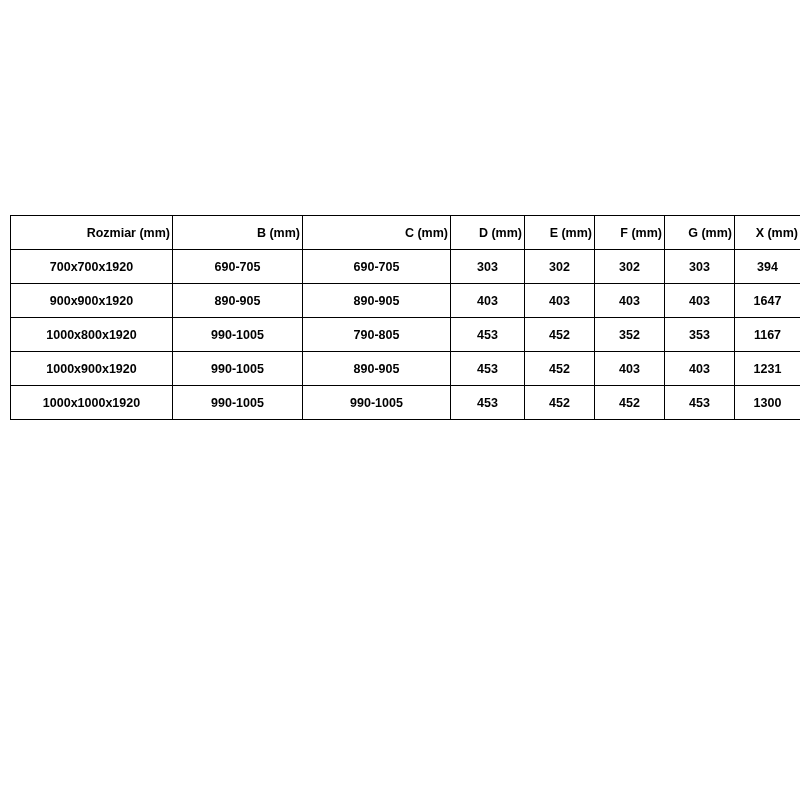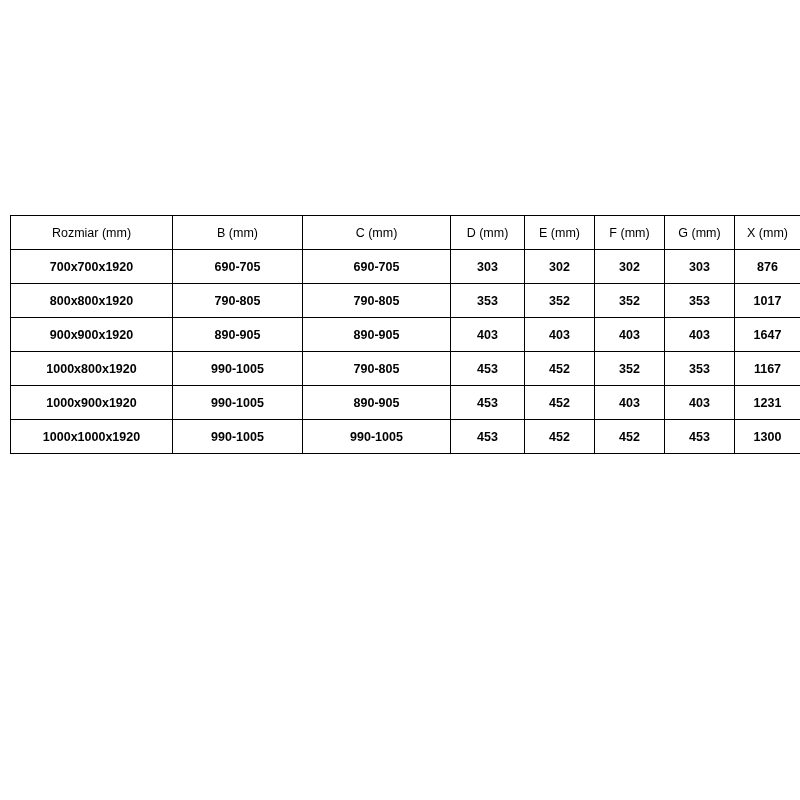--- a/index.html
+++ b/index.html
@@ -29,22 +29,23 @@
     border: 1px solid #000000;
     text-align: center;
     vertical-align: middle;
     height: 33px;
     font-size: 12.5px;
     color: #000000;
     padding: 0 2px;
     white-space: nowrap;
   }
   table.spec-table th {
-    font-weight: normal;
+    font-weight: bold;
     font-size: 12.5px;
+    text-align: right;
   }
   table.spec-table td {
     font-weight: bold;
   }
   
   col.c0 { width: 162px; }
   col.c1 { width: 130px; }
   col.c2 { width: 148px; }
   col.c3 { width: 74px; }
   col.c4 { width: 70px; }
@@ -81,31 +82,21 @@
     </thead>
     <tbody>
       <tr>
         <td>700x700x1920</td>
         <td>690-705</td>
         <td>690-705</td>
         <td>303</td>
         <td>302</td>
         <td>302</td>
         <td>303</td>
-        <td>876</td>
-      </tr>
-      <tr>
-        <td>800x800x1920</td>
-        <td>790-805</td>
-        <td>790-805</td>
-        <td>353</td>
-        <td>352</td>
-        <td>352</td>
-        <td>353</td>
-        <td>1017</td>
+        <td>394</td>
       </tr>
       <tr>
         <td>900x900x1920</td>
         <td>890-905</td>
         <td>890-905</td>
         <td>403</td>
         <td>403</td>
         <td>403</td>
         <td>403</td>
         <td>1647</td>

